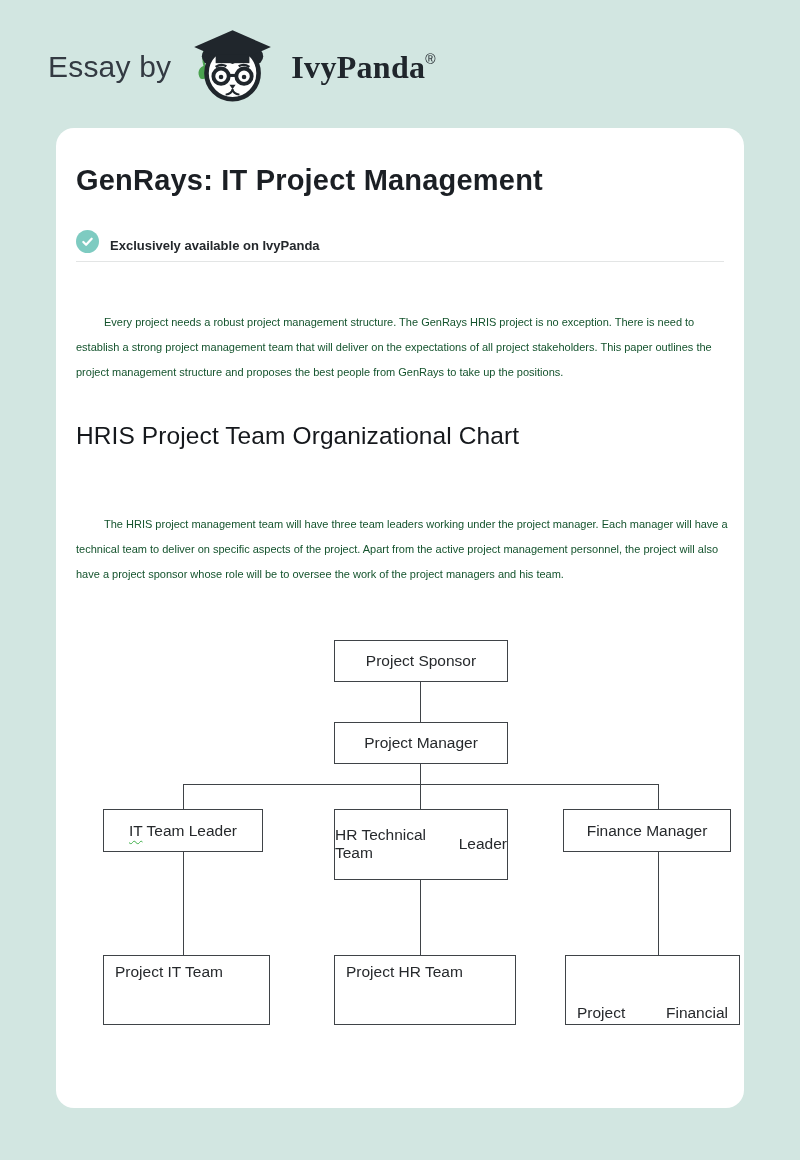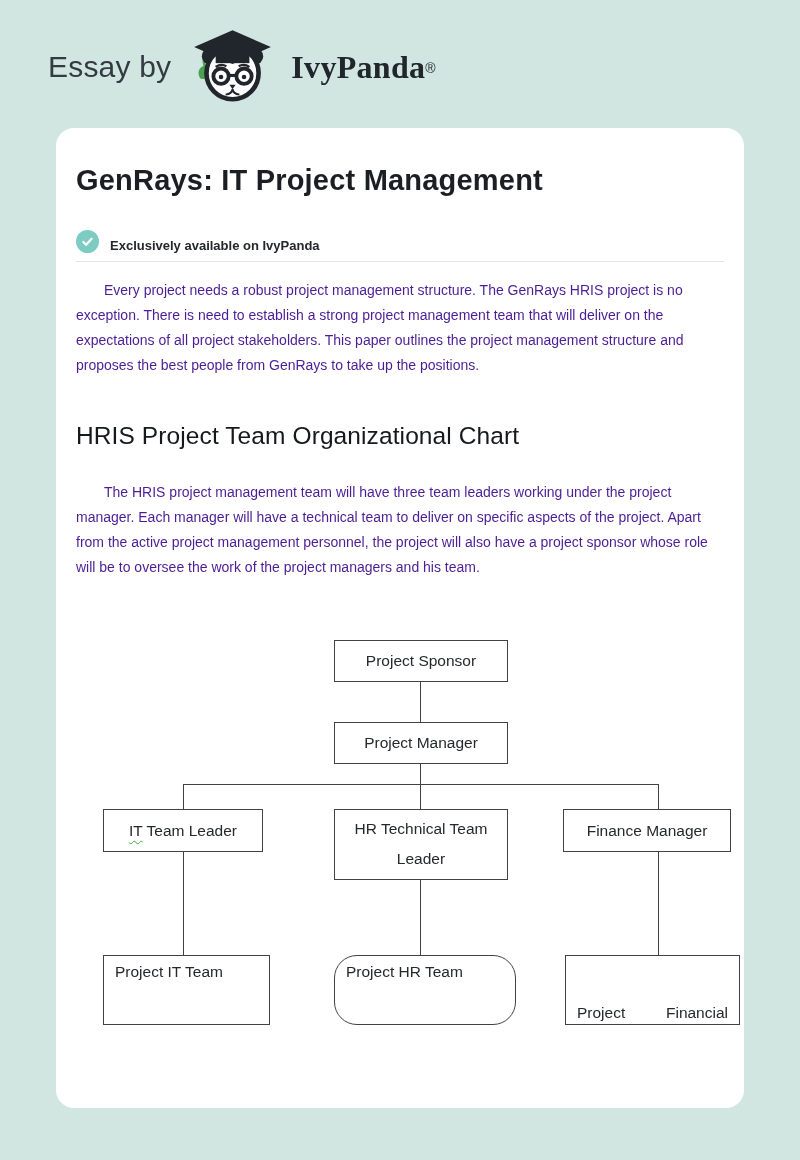--- a/index.html
+++ b/index.html
@@ -28,21 +28,21 @@
     letter-spacing: 0.2px;
   }
   .logo-svg { display: block; }
   .brand {
     font-family: "Liberation Serif", serif;
     font-weight: 700;
     font-size: 32px;
     color: #20262c;
     letter-spacing: 0.3px;
     display: flex;
-    align-items: center;
+    align-items: flex-start;
   }
   .regmark {
     font-size: 14px;
     margin-top: 2px;
     font-family: "Liberation Sans", sans-serif;
     font-weight: 400;
   }
 
   
   .card {
@@ -84,24 +84,25 @@
   .divider {
     position: absolute;
     left: 20px; top: 133px;
     width: 648px; height: 1px;
     background: #e3e5e5;
   }
   .body-text {
     position: absolute;
     left: 20px;
     width: 652px;
-    font-size: 14px;
+    font-size: 11px;
     line-height: 25px;
-    color: #4c1d95;
+    color: #14532d;
     text-indent: 28px;
+    margin-top: 32px;
   }
   .p-intro { top: 150px; }
   .section-heading {
     position: absolute;
     left: 20px; top: 294px;
     font-size: 24.5px;
     font-weight: 400;
     color: #15181c;
     letter-spacing: 0.1px;
   }
@@ -124,27 +125,27 @@
     display: flex;
     align-items: center;
     justify-content: center;
     text-align: center;
   }
   .n-sponsor  { left: 278px; top: 10px;  width: 174px; height: 42px; }
   .n-manager  { left: 278px; top: 92px;  width: 174px; height: 42px; }
   .n-itlead   { left: 47px;  top: 179px; width: 160px; height: 43px; }
   .n-hrlead   {
     left: 278px; top: 179px; width: 174px; height: 71px;
-    display: flex; flex-direction: column;
+    display: flex; flex-direction: row;
     align-items: center; justify-content: space-between;
     padding: 10px 0 11px;
   }
   .n-finance  { left: 507px; top: 179px; width: 168px; height: 43px; }
   .n-itteam   { left: 47px;  top: 325px; width: 167px; height: 70px; padding: 7px 11px; }
-  .n-hrteam   { left: 278px; top: 325px; width: 182px; height: 70px; padding: 7px 11px; border-radius: 23px; }
+  .n-hrteam   { left: 278px; top: 325px; width: 182px; height: 70px; padding: 7px 11px; }
   .n-finteam  {
     left: 509px; top: 325px; width: 175px; height: 70px;
     padding: 5px 11px; line-height: 24px; overflow: hidden;
   }
   .finteam-line1 { display: flex; justify-content: space-between; margin-top: 40px; }
   .misspelled {
     text-decoration-line: underline;
     text-decoration-style: wavy;
     text-decoration-color: #3fae4a;
     text-decoration-thickness: 1px;

